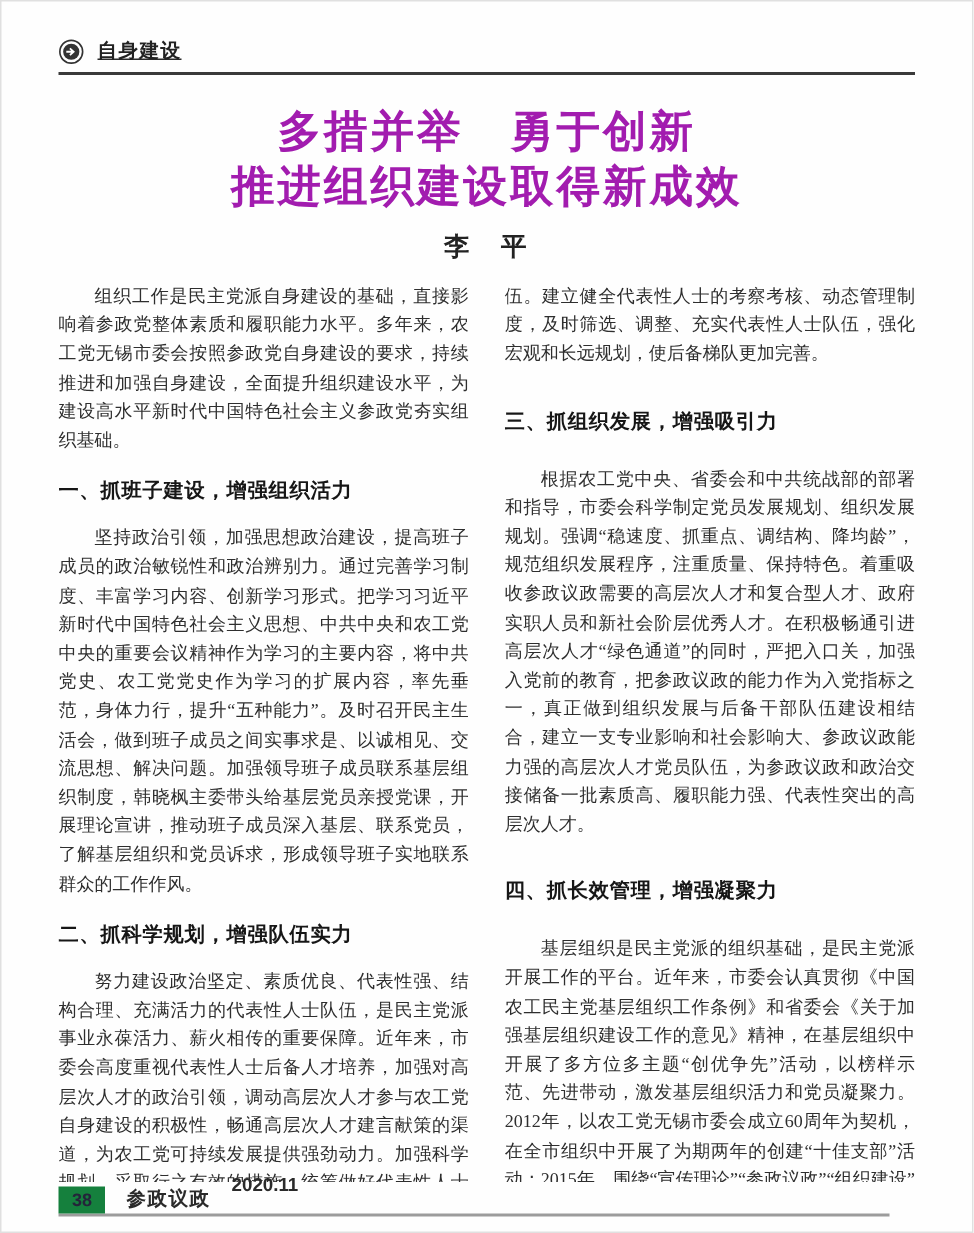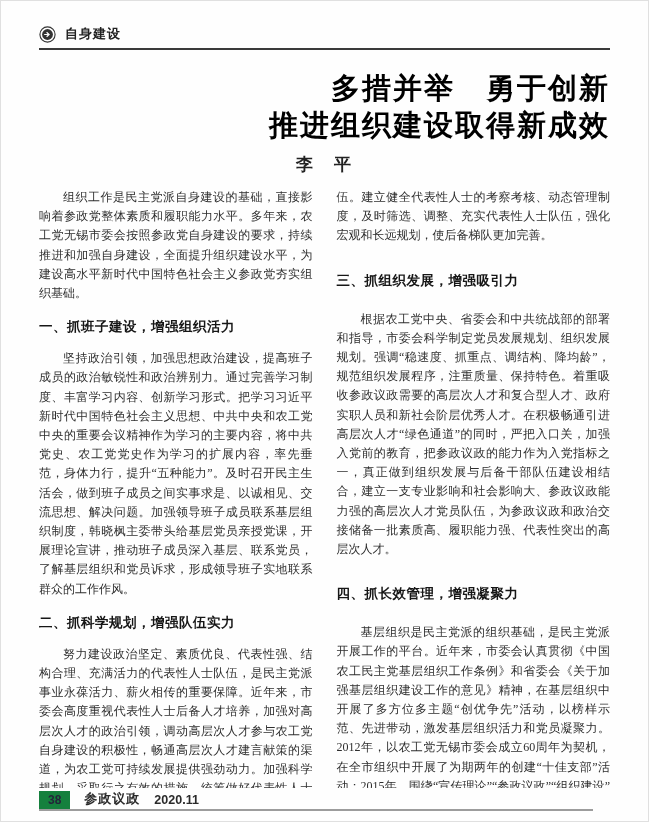--- a/index.html
+++ b/index.html
@@ -21,42 +21,42 @@
     color: #2b2b2b;
   }
   
   .page-header {
     display: flex;
     align-items: center;
     gap: 9px;
     padding-top: 24px;
     padding-bottom: 5px;
     border-bottom: 2px solid #3a3a3a;
+    text-decoration: underline;
   }
   .page-header .tag {
     font-family: "Liberation Sans", "DejaVu Sans", sans-serif;
     font-weight: bold;
     font-size: 13px;
     letter-spacing: 1px;
     color: #222;
   }
   .marker-icon svg { display: block; }
   
   .title-block {
     text-align: center;
     margin-top: 20px;
     font-family: "Liberation Sans", "DejaVu Sans", sans-serif;
   }
   .title-line {
     font-size: 29px;
     font-weight: bold;
-    color: #000000;
+    color: #a21caf;
     line-height: 37px;
     letter-spacing: 2px;
-    text-align: right;
   }
   .author {
     margin-top: 9px;
     font-size: 17px;
     font-weight: bold;
     color: #222;
     letter-spacing: 2px;
   }
   
   .columns {
@@ -111,21 +111,21 @@
     font-size: 13px;
     font-weight: bold;
     color: #2a2a2a;
     letter-spacing: 1px;
     padding-bottom: 1px;
   }
   .issue-number {
     font-size: 12.5px;
     font-weight: bold;
     color: #2a2a2a;
-    padding-bottom: 2px;
+    padding-bottom: 12px;
   }
 </style>
 </head>
 <body>
 
 <div class="page">
 
   <div class="page-header">
     <span class="marker-icon">
       <svg width="17" height="17" viewBox="0 0 17 17">

